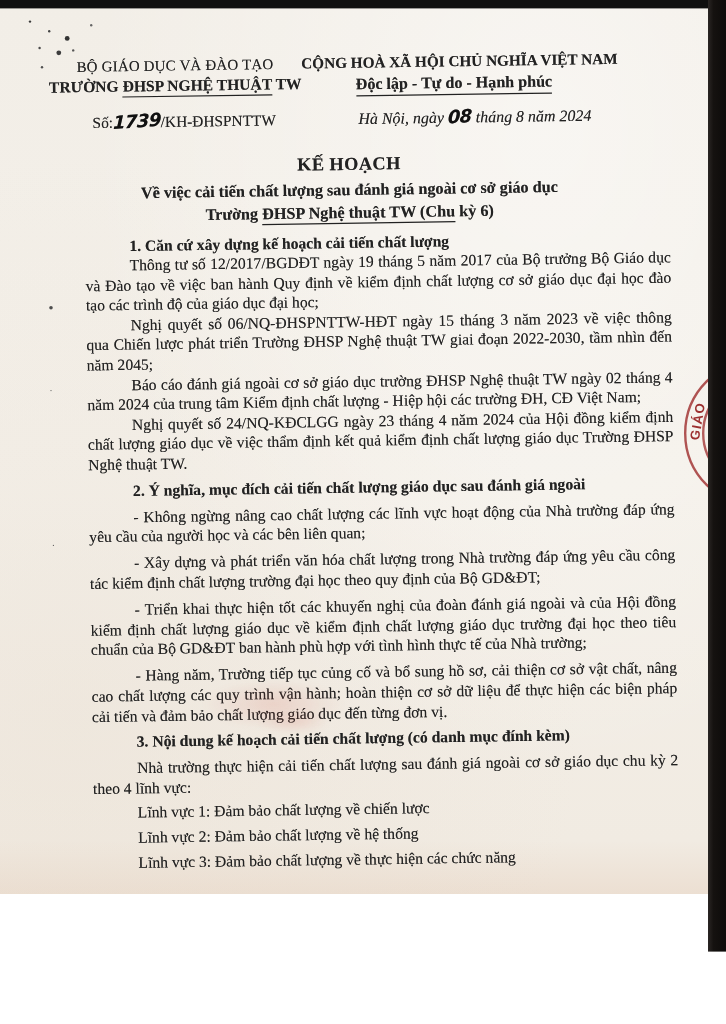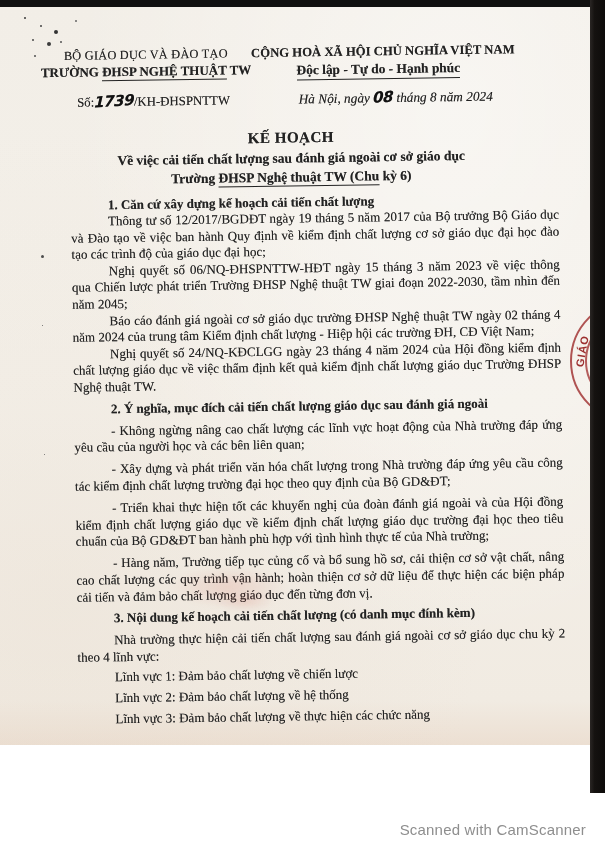--- a/index.html
+++ b/index.html
@@ -124,17 +124,14 @@
     </div>
 
     <div class="specks-tl"></div>
     <div class="speck-margin"></div>
     <div class="smudge"></div>
   </div>
 
   <div class="strip-top"></div>
   <div class="strip-right"></div>
 
-  <div class="footer-band">
-    <span class="cam-text">Scanned with CamScanner</span>
-  </div>
 
 </div>
 
 </body></html>

